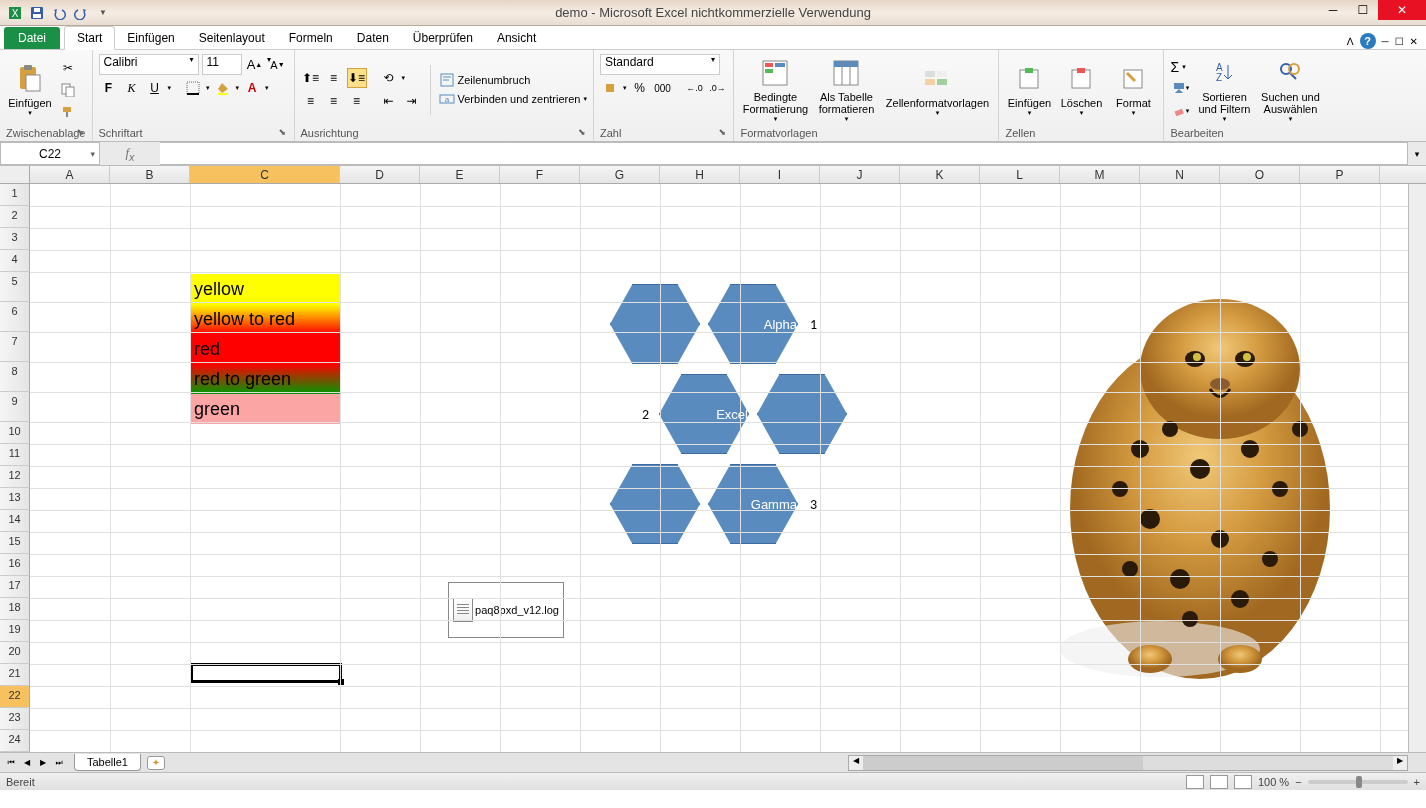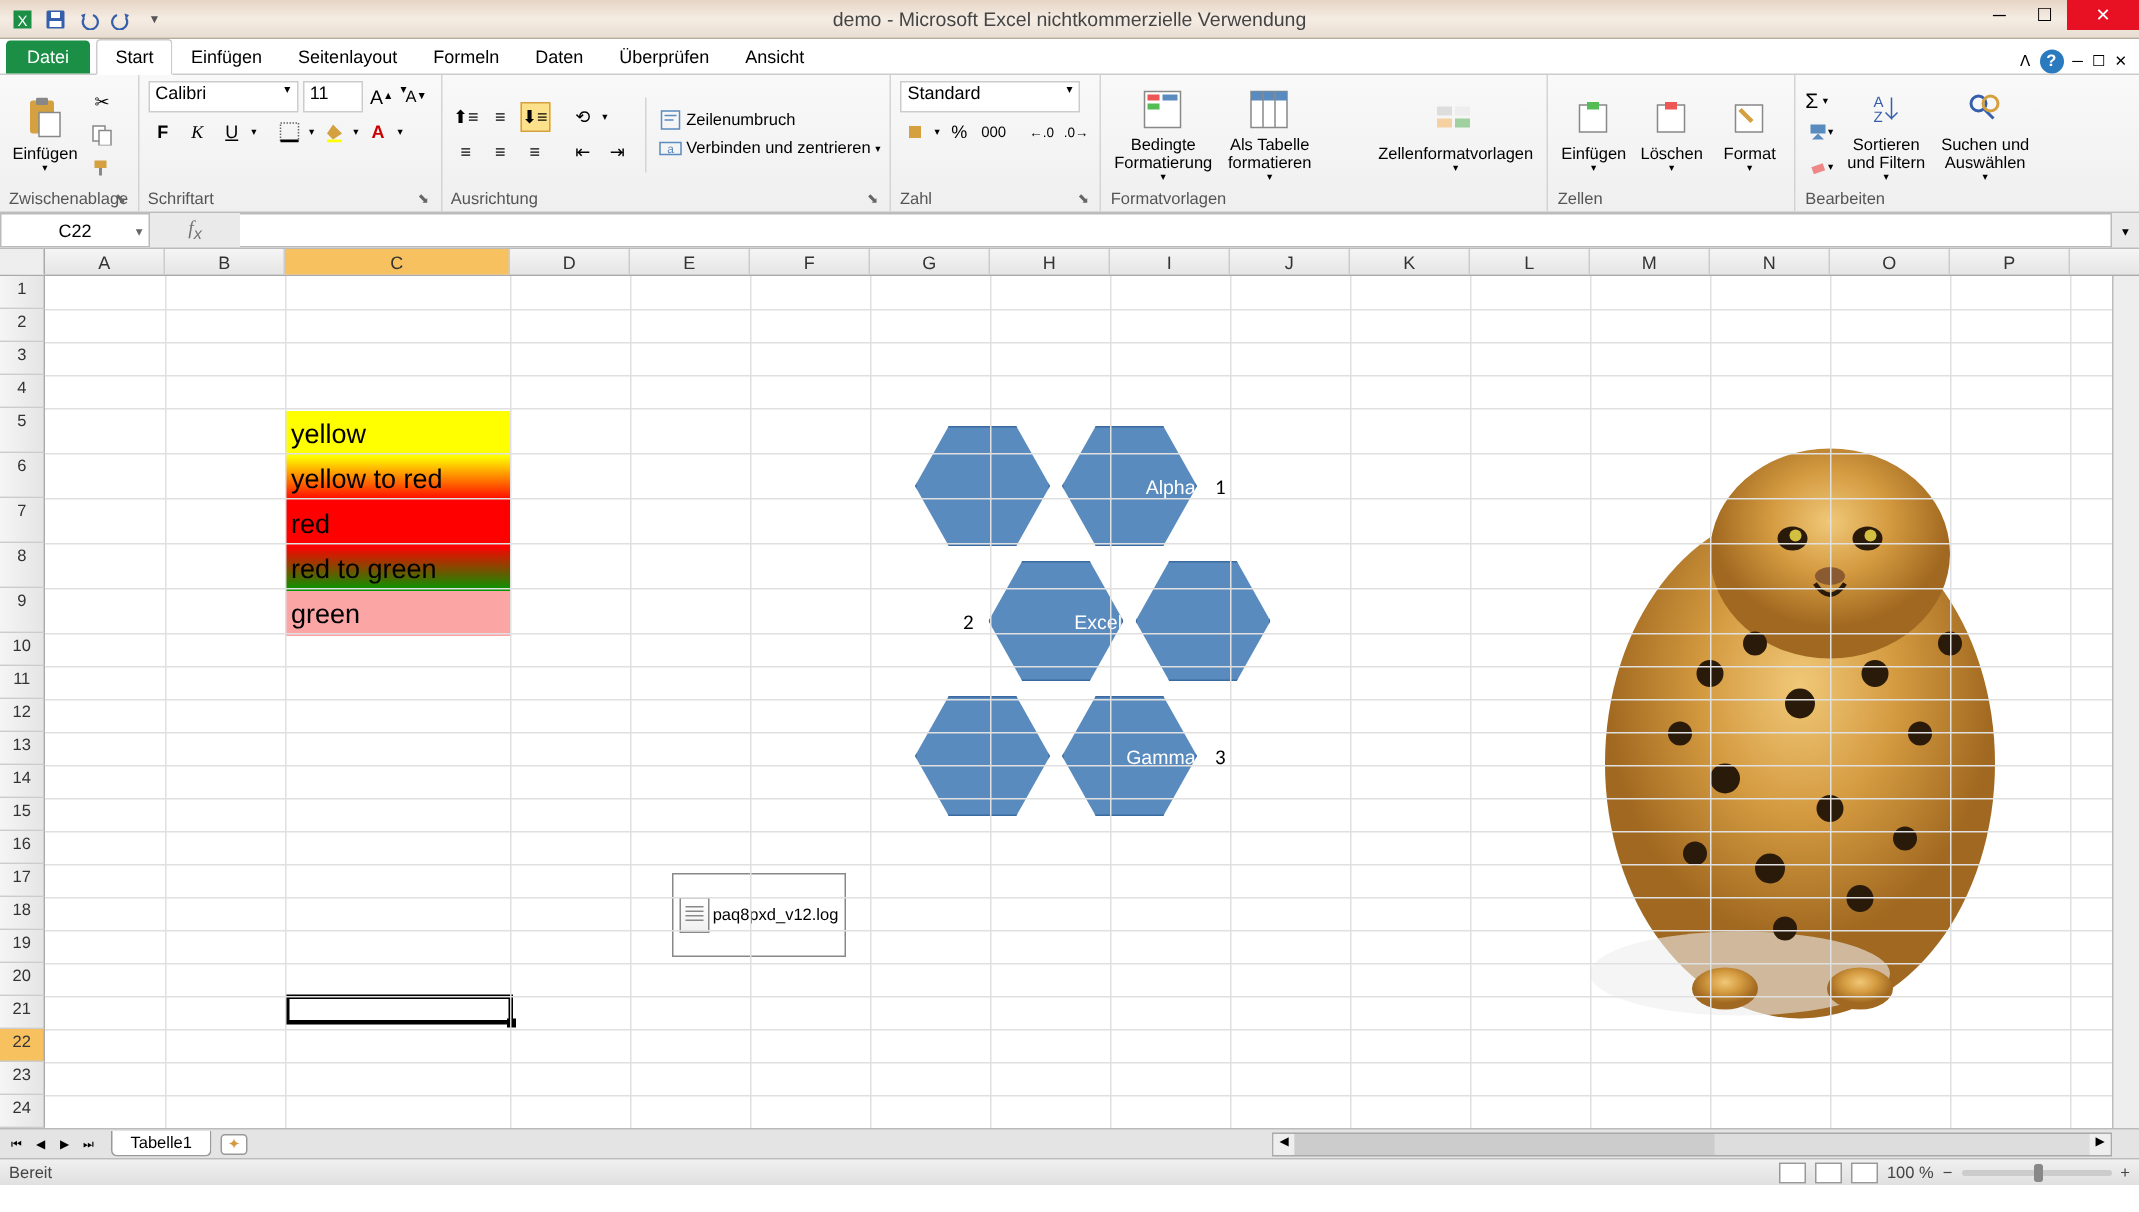--- a/index.html
+++ b/index.html
@@ -310,21 +310,21 @@
             <svg width="28" height="28">
               <rect x="2" y="2" width="24" height="24" fill="#fff" stroke="#888"></rect>
               <rect x="2" y="2" width="24" height="6" fill="#5a8bbf"></rect>
               <line x1="10" y1="2" x2="10" y2="26" stroke="#888"></line>
               <line x1="18" y1="2" x2="18" y2="26" stroke="#888"></line>
             </svg>
           </div>
         <span>Als Tabelle formatieren</span>
           <span style="font-size:7px;"> ▾</span>
       </div>
-      <div class="large-btn" style="width:110px;margin-left:33px;">
+      <div class="large-btn" style="width:110px;">
         <div class="large-btn-icon">
             <svg width="28" height="28">
               <rect x="2" y="6" width="10" height="6" fill="#ddd"></rect>
               <rect x="14" y="6" width="10" height="6" fill="#eee"></rect>
               <rect x="2" y="14" width="10" height="6" fill="#f5d0a0"></rect>
               <rect x="14" y="14" width="10" height="6" fill="#a0d0a0"></rect>
             </svg>
           </div>
         <span>Zellenformatvorlagen</span>
           <span style="font-size:7px;"> ▾</span>

